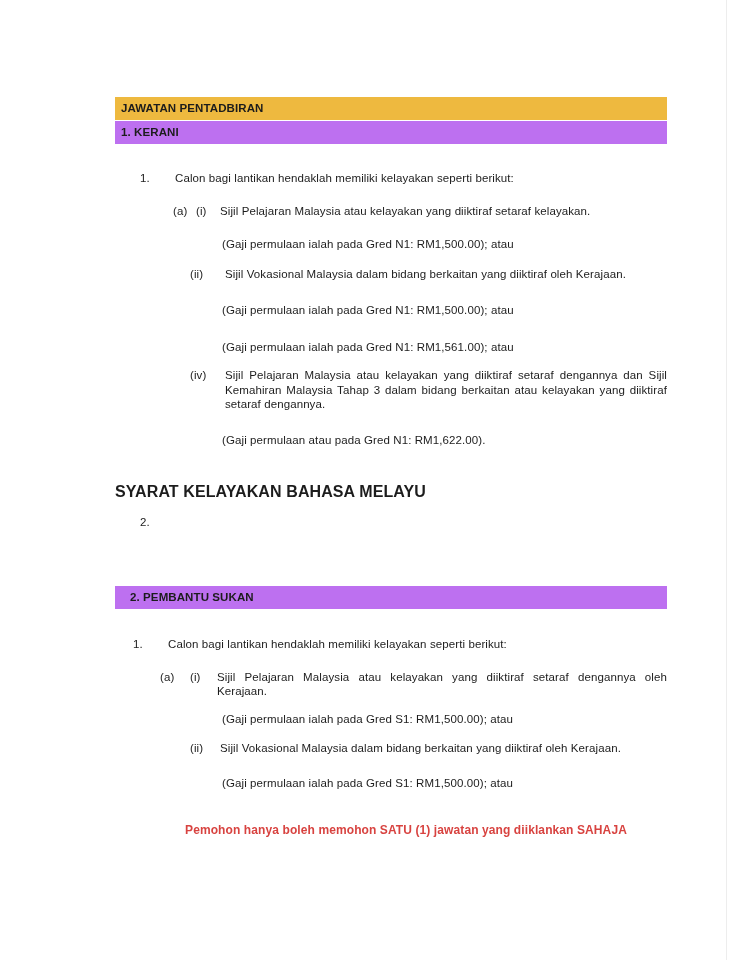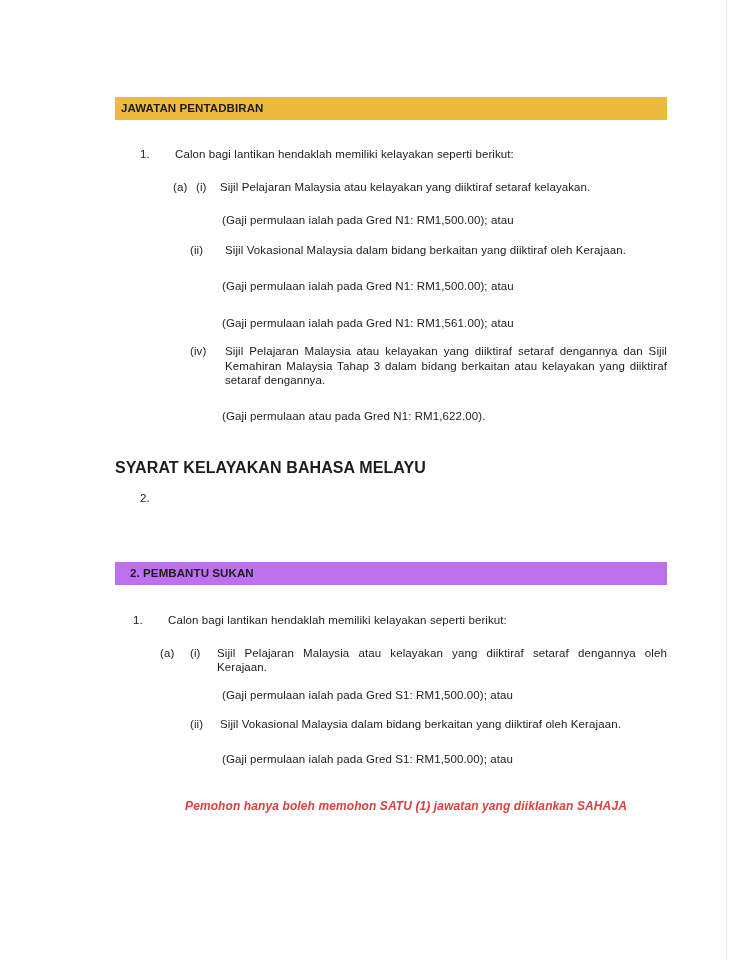--- a/index.html
+++ b/index.html
@@ -60,21 +60,20 @@
   .salary { padding-left: 107px; }
 
   .subheading { font-weight: bold; font-size: 16px; }
 
   .notice {
     margin-top: 33px;
     padding-left: 30px;
     text-align: center;
     color: var(--notice_red, #d84340);
     font-weight: bold;
-    font-style: italic;
     font-size: 12px;
   }
 
   .mt13 { margin-top: 13px; } .mt14 { margin-top: 14px; }
   .mt15 { margin-top: 15px; justify-content: space-between; } .mt16 { margin-top: 16px; }
   .mt18 { margin-top: 18px; } .mt19 { margin-top: 19px; }
   .mt20 { margin-top: 20px; } .mt21 { margin-top: 21px; }
   .mt22 { margin-top: 22px; } .mt27 { margin-top: 27px; }
   .mt28 { margin-top: 28px; } .mt38 { margin-top: 38px; }
   .mt57 { margin-top: 57px; padding-left: 15px; }
@@ -84,20 +83,23 @@
 
 <div class="page">
   <div class="page-edge-right"></div>
 
   <div class="content">
 
     <div class="bar bar-yellow">
       <span>JAWATAN PENTADBIRAN</span>
     </div>
 
+    <div class="bar bar-purple">
+      <span>1. KERANI</span>
+    </div>
 
     <div class="section s1">
       <div class="row intro-row mt27">
         <span class="no">1.</span>
         <div class="txt">Calon bagi lantikan hendaklah memiliki kelayakan seperti berikut:</div>
       </div>
 
       <div class="row req-row mt18">
         <span class="outer">(a)</span>
         <span class="marker">(i)</span>

